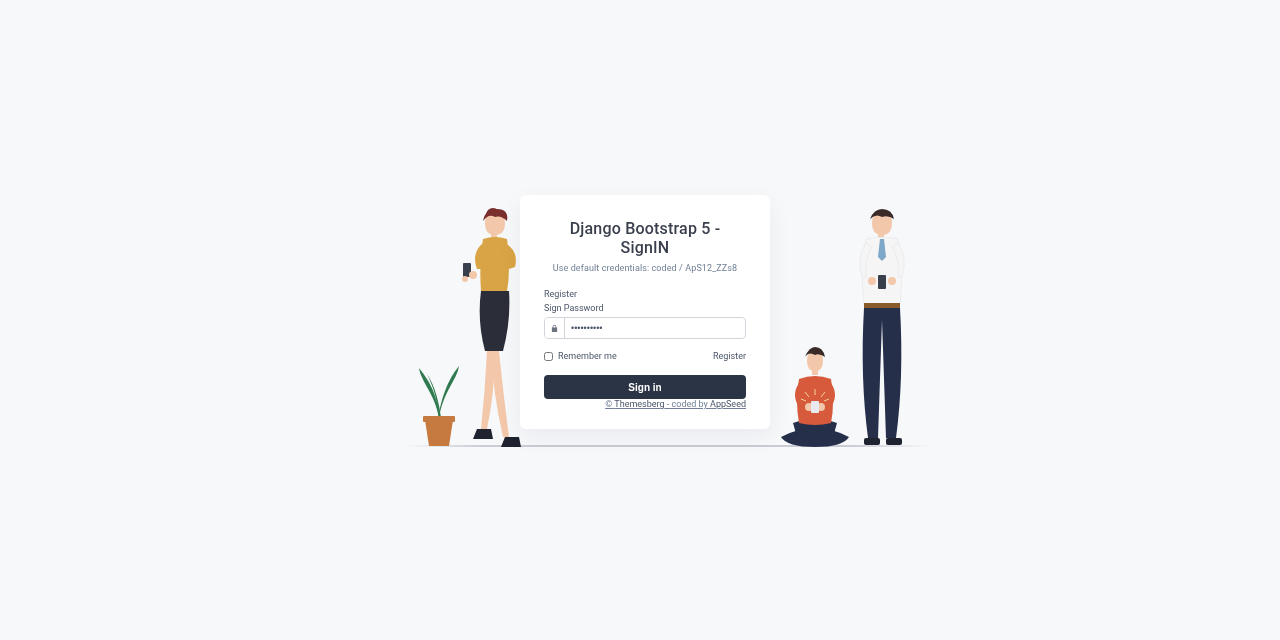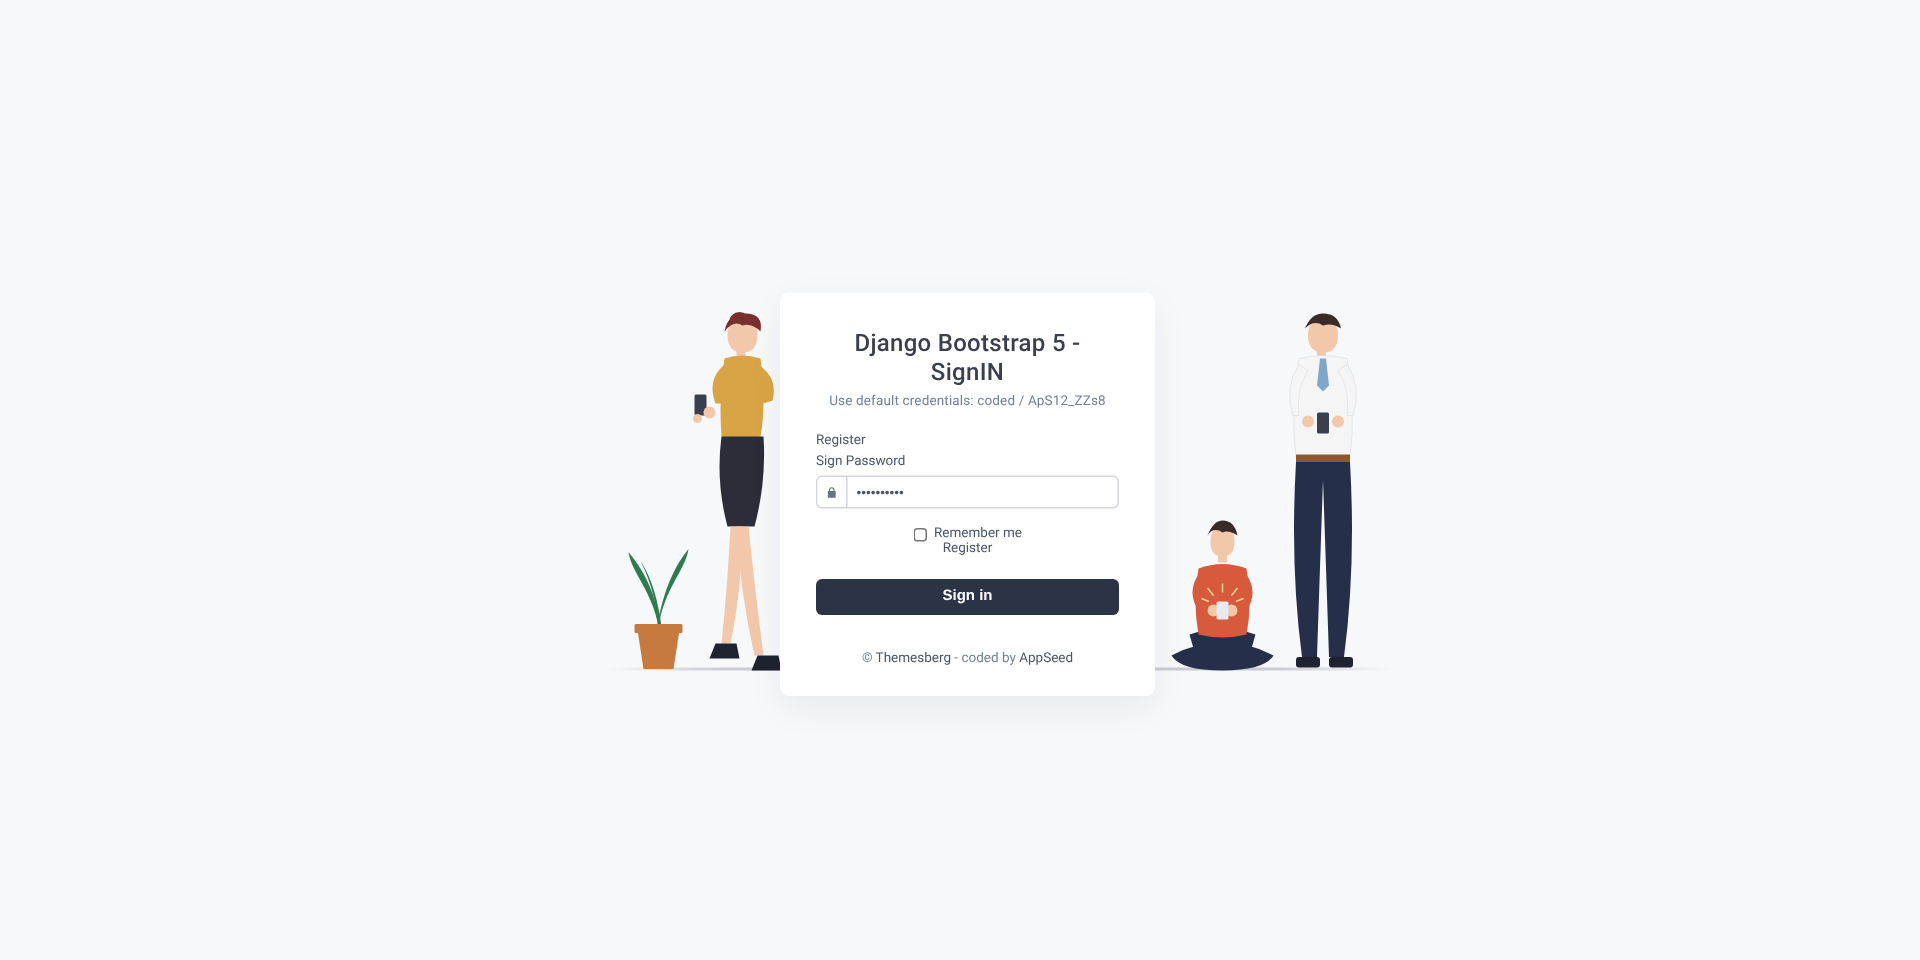--- a/index.html
+++ b/index.html
@@ -92,21 +92,20 @@
     padding: 0 6px;
     color: #4a5568;
     background: transparent;
   }
   .row-remember {
     display: flex;
     align-items: center;
     justify-content: space-between;
     font-size: 9px;
     margin-bottom: 14px;
-    flex-direction: column;
   }
   .chk {
     display: flex;
     align-items: center;
     gap: 5px;
   }
   .chk input[type=checkbox] {
     width: 9px; height: 9px;
     margin: 0;
     accent-color: var(--dark);
@@ -119,26 +118,27 @@
   .btn-signin {
     width: 100%;
     background: var(--dark);
     color: #fff;
     border: none;
     border-radius: 4px;
     height: 24px;
     font-size: 10px;
     font-weight: 600;
     cursor: pointer;
-    margin-bottom: 24px;
+    margin-bottom: 0;
   }
   .footer {
-    text-align: center;
+    text-align: right;
     font-size: 9px;
     color: var(--muted);
+    text-decoration: underline;
   }
   .footer .link { color: #4a5568; }
 
   
   .illu { position: absolute; z-index: 1; }
   .woman { left: 455px; top: 205px; width: 80px; height: 245px; }
   .plant { left: 413px; top: 364px; width: 52px; height: 86px; }
 
   
   .man { left: 842px; top: 207px; width: 80px; height: 240px; }

